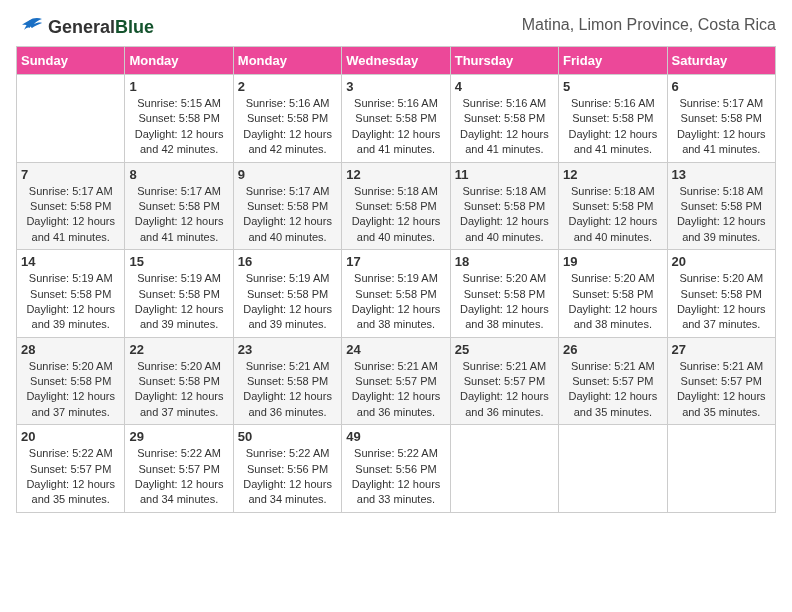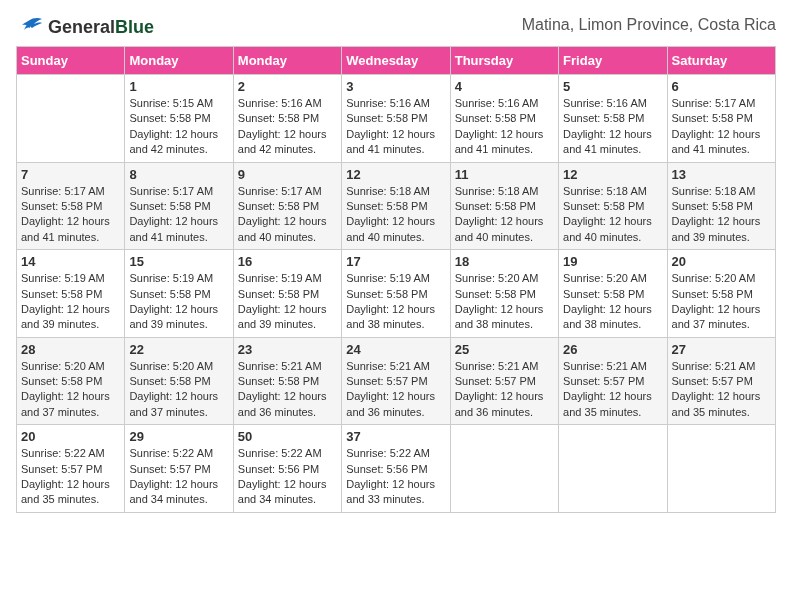--- a/index.html
+++ b/index.html
@@ -74,20 +74,21 @@
     }
     .day-number {
       font-weight: bold;
       font-size: 13px;
       margin-bottom: 2px;
       color: #333;
     }
     .day-info {
       color: #333;
       line-height: 1.4;
+      text-align: center;
     }
     .empty-cell {
       background: #f9f9f9;
     }
   </style>
 </head>
 <body>
 
 <div class="header-area">
   <div class="logo">
@@ -334,21 +335,21 @@
 and 34 minutes.</div>
         </td>
         <td>
           <div class="day-number">50</div>
           <div class="day-info" style="white-space: pre-line;">Sunrise: 5:22 AM
 Sunset: 5:56 PM
 Daylight: 12 hours
 and 34 minutes.</div>
         </td>
         <td>
-          <div class="day-number">37</div>
+          <div class="day-number">49</div>
           <div class="day-info" style="white-space: pre-line;">Sunrise: 5:22 AM
 Sunset: 5:56 PM
 Daylight: 12 hours
 and 33 minutes.</div>
         </td>
         <td class="empty-cell"></td>
         <td class="empty-cell"></td>
         <td class="empty-cell"></td>
       </tr>
     </tbody>

